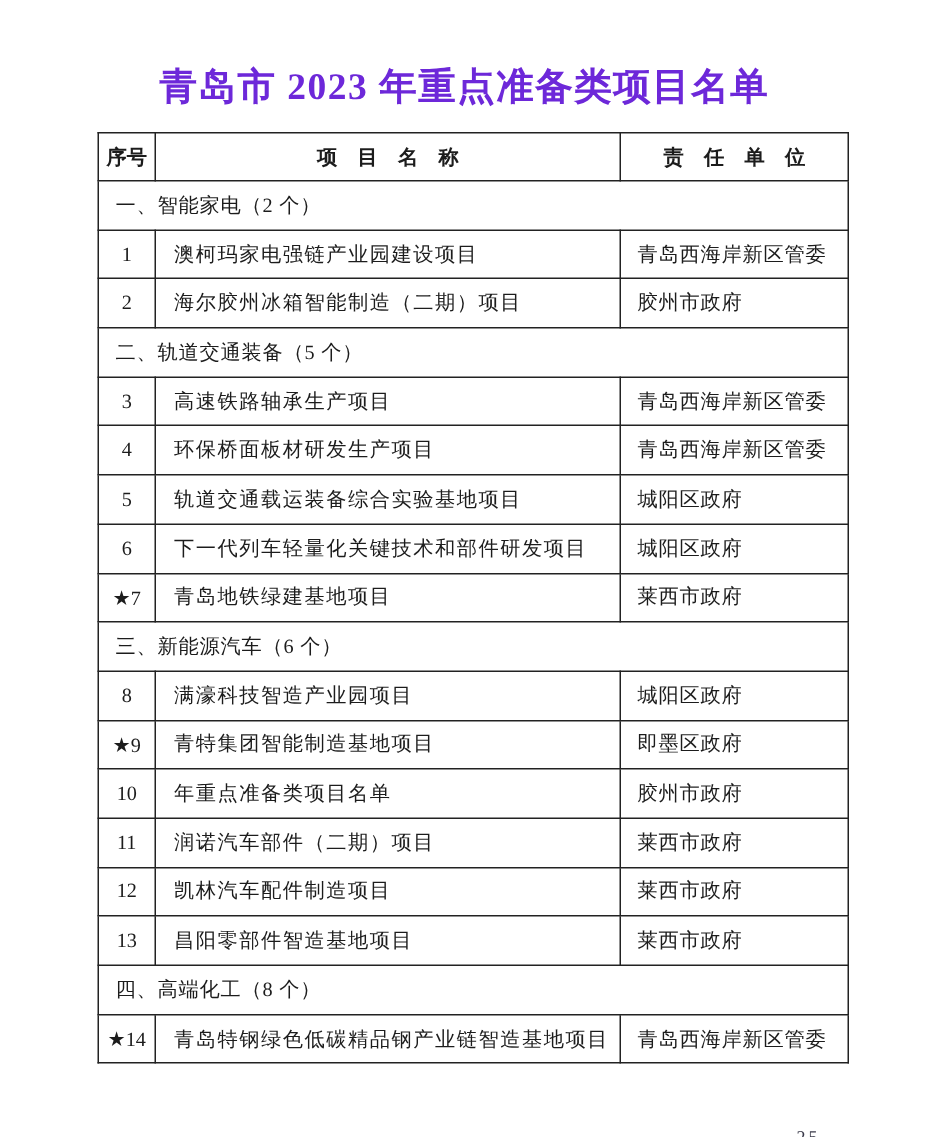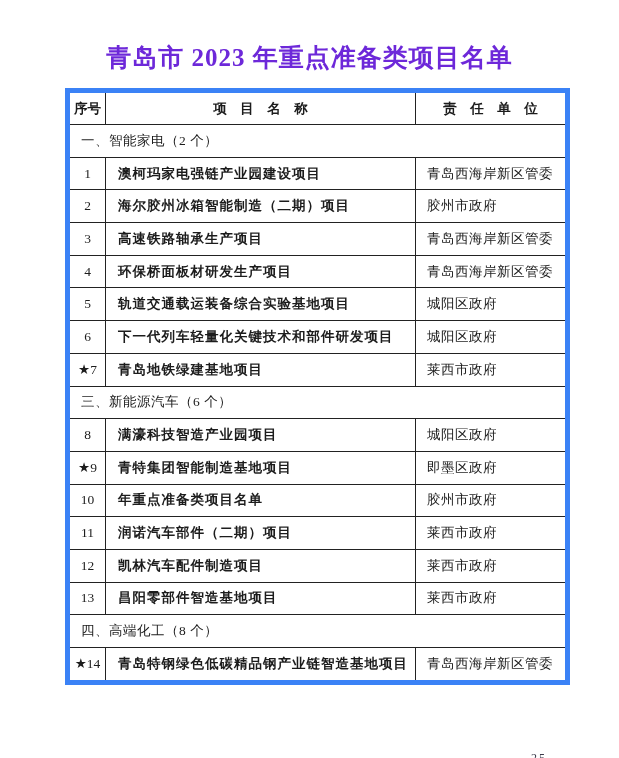--- a/index.html
+++ b/index.html
@@ -27,21 +27,21 @@
     letter-spacing: 1px;
     color: #6d28d9;
   }
   table.projects {
     position: absolute;
     left: 65px;
     top: 88px;
     width: 500px;
     border-collapse: collapse;
     table-layout: fixed;
-    border: 5px solid #3b82f6;
+    border: 1px solid #3b82f6;
   }
   col.c-no   { width: 38px;  }
   col.c-proj { width: 310px; }
   col.c-unit { width: 152px; }
   .projects th,
   .projects td {
     border: 1px solid #222222;
     font-size: 13.5px;
     font-weight: normal;
     color: #1c1c1c;
@@ -63,21 +63,20 @@
     padding-left: 11px;
     letter-spacing: 0.5px;
   }
   td.serial-cell {
     text-align: center;
   }
   td.project-name-cell {
     text-align: left;
     padding-left: 12px;
     letter-spacing: 1px;
-    font-weight: bold;
   }
   td.responsible-unit-cell {
     text-align: left;
     padding-left: 11px;
     letter-spacing: 0.5px;
   }
   .page-number-fragment {
     position: absolute;
     left: 531px;
     top: 752px;
@@ -117,20 +116,23 @@
           <td class="serial-cell">1</td>
           <td class="project-name-cell">澳柯玛家电强链产业园建设项目</td>
           <td class="responsible-unit-cell">青岛西海岸新区管委</td>
         </tr>
         <tr>
           <td class="serial-cell">2</td>
           <td class="project-name-cell">海尔胶州冰箱智能制造（二期）项目</td>
           <td class="responsible-unit-cell">胶州市政府</td>
         </tr>
         <tr>
+          <td colspan="3" class="section-cell">二、轨道交通装备（5 个）</td>
+        </tr>
+        <tr>
           <td class="serial-cell">3</td>
           <td class="project-name-cell">高速铁路轴承生产项目</td>
           <td class="responsible-unit-cell">青岛西海岸新区管委</td>
         </tr>
         <tr>
           <td class="serial-cell">4</td>
           <td class="project-name-cell">环保桥面板材研发生产项目</td>
           <td class="responsible-unit-cell">青岛西海岸新区管委</td>
         </tr>
         <tr>

